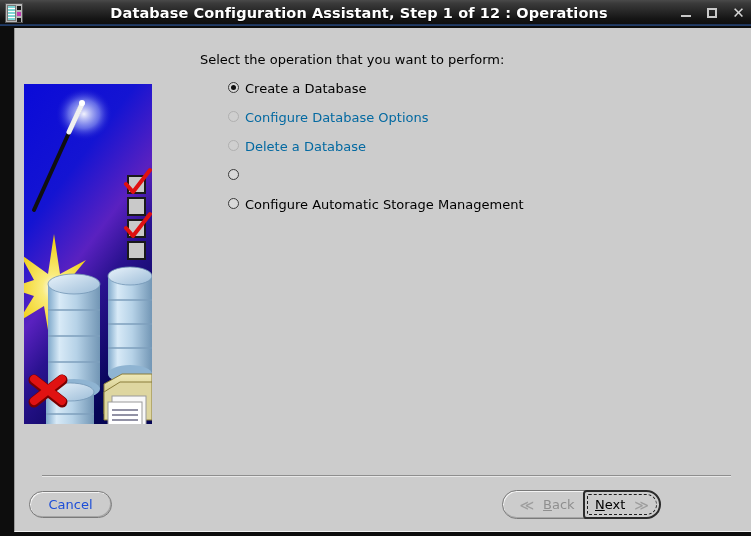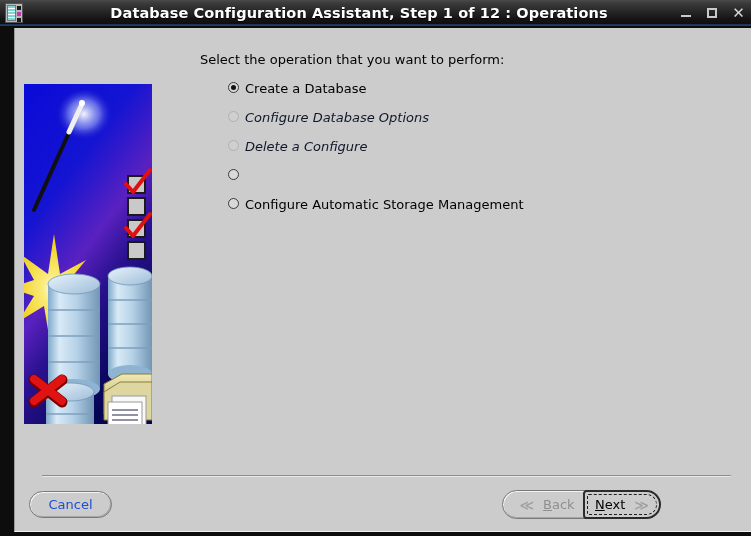--- a/index.html
+++ b/index.html
@@ -196,22 +196,21 @@
     border-radius: 50%;
     background: #111111;
   }
   .radio-label {
     margin-left: 18px;
     font-size: 13px;
     color: #000000;
     white-space: nowrap;
   }
   .radio-row.disabled .radio-label {
-    color: #0f172a;
-    font-style: italic;
+    color: #0369a1;
   }
 
   
   #separator {
     position: absolute;
     left: 27px;
     top: 447px;
     width: 689px;
     height: 2px;
     border-top: 1px solid #8e8e8e;
@@ -435,21 +434,21 @@
         <span class="radio-label">Create a Database</span>
       </div>
 
       <div class="radio-row disabled">
         <span class="radio-mark"></span>
         <span class="radio-label">Configure Database Options</span>
       </div>
 
       <div class="radio-row disabled">
         <span class="radio-mark"></span>
-        <span class="radio-label">Delete a Configure</span>
+        <span class="radio-label">Delete a Database</span>
       </div>
 
       <div class="radio-row">
         <span class="radio-mark"></span>
       </div>
 
       <div class="radio-row">
         <span class="radio-mark"></span>
         <span class="radio-label">Configure Automatic Storage Management</span>
       </div>

